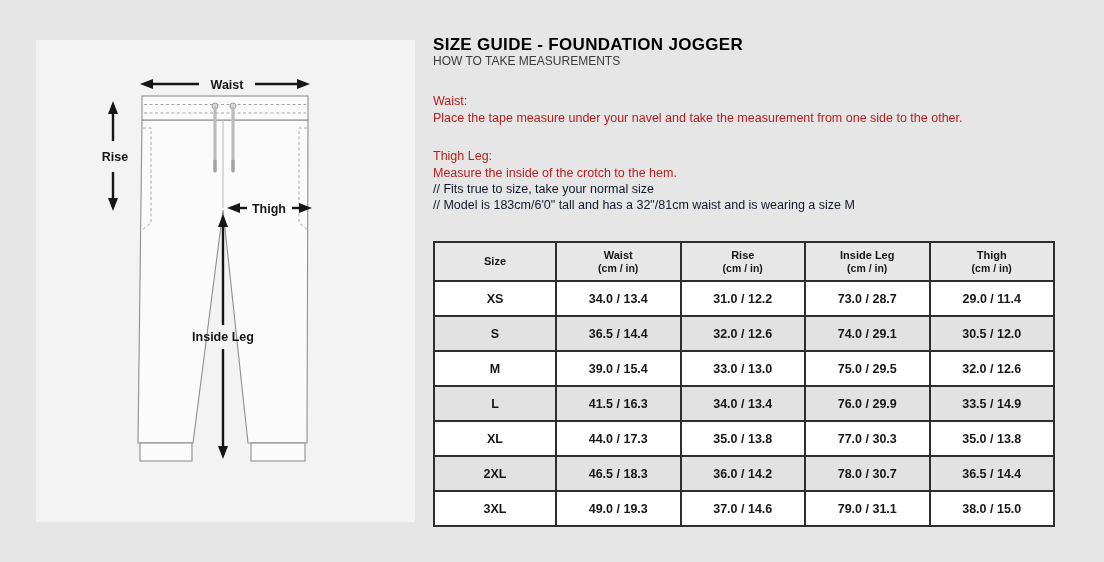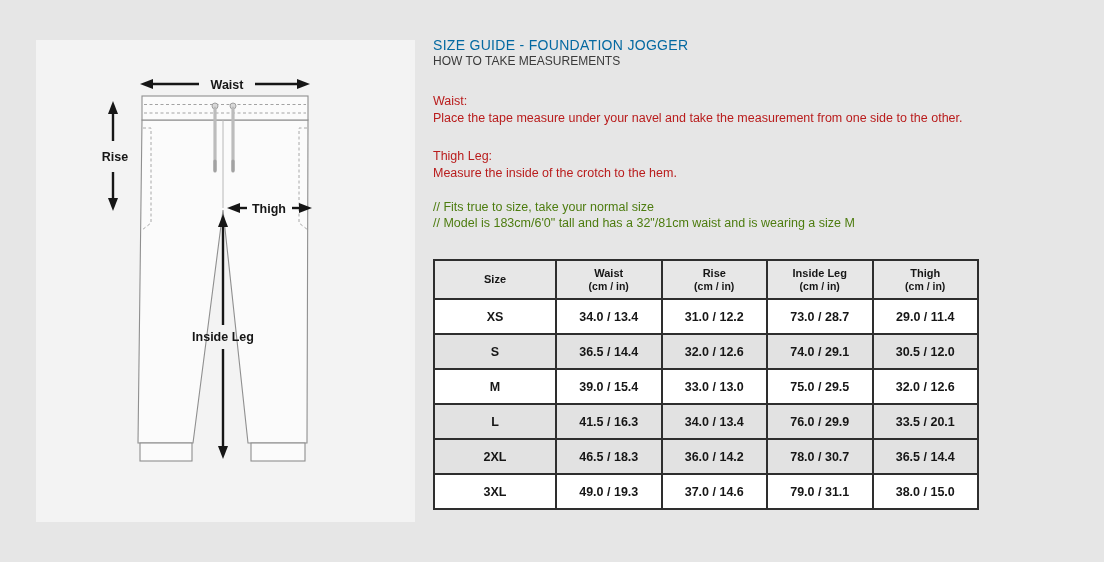--- a/index.html
+++ b/index.html
@@ -6,28 +6,28 @@
   body{font-family:"Liberation Sans","DejaVu Sans",sans-serif;-webkit-font-smoothing:antialiased;}
   .page{position:relative;width:1104px;height:562px;background:#e6e6e6;overflow:hidden;}
 
   
   .diagram-panel{position:absolute;left:36px;top:40px;width:379px;height:482px;background:#f3f3f3;}
   .diagram-panel svg{display:block;}
   .measure-label{font:700 12.5px "Liberation Sans",sans-serif;fill:#161616;}
 
   
   .content{position:absolute;left:433px;top:38px;width:621px;color:#1c1c1c;}
-  .title{font-size:14px;font-weight:400;letter-spacing:.3px;line-height:14px;color:#0369a1;}
+  .title{font-size:17px;font-weight:700;letter-spacing:.3px;line-height:14px;color:#000000;}
   .subtitle{font-size:12px;line-height:14px;color:#3a3a3a;margin-top:2px;}
   .inst-block{margin-top:25px;font-size:12.5px;line-height:17px;color:#b91c1c;}
   .inst-block.second{margin-top:21px;}
-  .notes{margin-top:18px;font-size:12.5px;line-height:15.5px;color:#4d7c0f;}
+  .notes{font-size:12.5px;line-height:15.5px;color:#0f172a;}
 
   
-  table.size-table{margin-top:28px;width:546px;border-collapse:collapse;table-layout:fixed;}
+  table.size-table{margin-top:28px;width:622px;border-collapse:collapse;table-layout:fixed;}
   .size-table th,.size-table td{border:2px solid #2e2e2e;text-align:center;vertical-align:middle;padding:0;color:#161616;}
   .size-table th{height:37px;background:#e7e7e7;}
   .size-table td{height:33px;font-size:12.5px;font-weight:700;}
   .th-label{font-size:11px;font-weight:700;line-height:13px;}
   .th-unit{font-size:10.5px;font-weight:700;line-height:12px;}
   .th-unit:empty{display:none;}
   tr.row-light td{background:#ffffff;}
   tr.row-dark td{background:#e2e2e2;}
   .size-table col.c-size{width:122px;}
 </style>
@@ -169,21 +169,28 @@
           <td>39.0 / 15.4</td>
           <td>33.0 / 13.0</td>
           <td>75.0 / 29.5</td>
           <td>32.0 / 12.6</td>
         </tr>
         <tr class="row-dark">
           <td>L</td>
           <td>41.5 / 16.3</td>
           <td>34.0 / 13.4</td>
           <td>76.0 / 29.9</td>
-          <td>33.5 / 20.1</td>
+          <td>33.5 / 14.9</td>
+        </tr>
+        <tr class="row-light">
+          <td>XL</td>
+          <td>44.0 / 17.3</td>
+          <td>35.0 / 13.8</td>
+          <td>77.0 / 30.3</td>
+          <td>35.0 / 13.8</td>
         </tr>
         <tr class="row-dark">
           <td>2XL</td>
           <td>46.5 / 18.3</td>
           <td>36.0 / 14.2</td>
           <td>78.0 / 30.7</td>
           <td>36.5 / 14.4</td>
         </tr>
         <tr class="row-light">
           <td>3XL</td>

